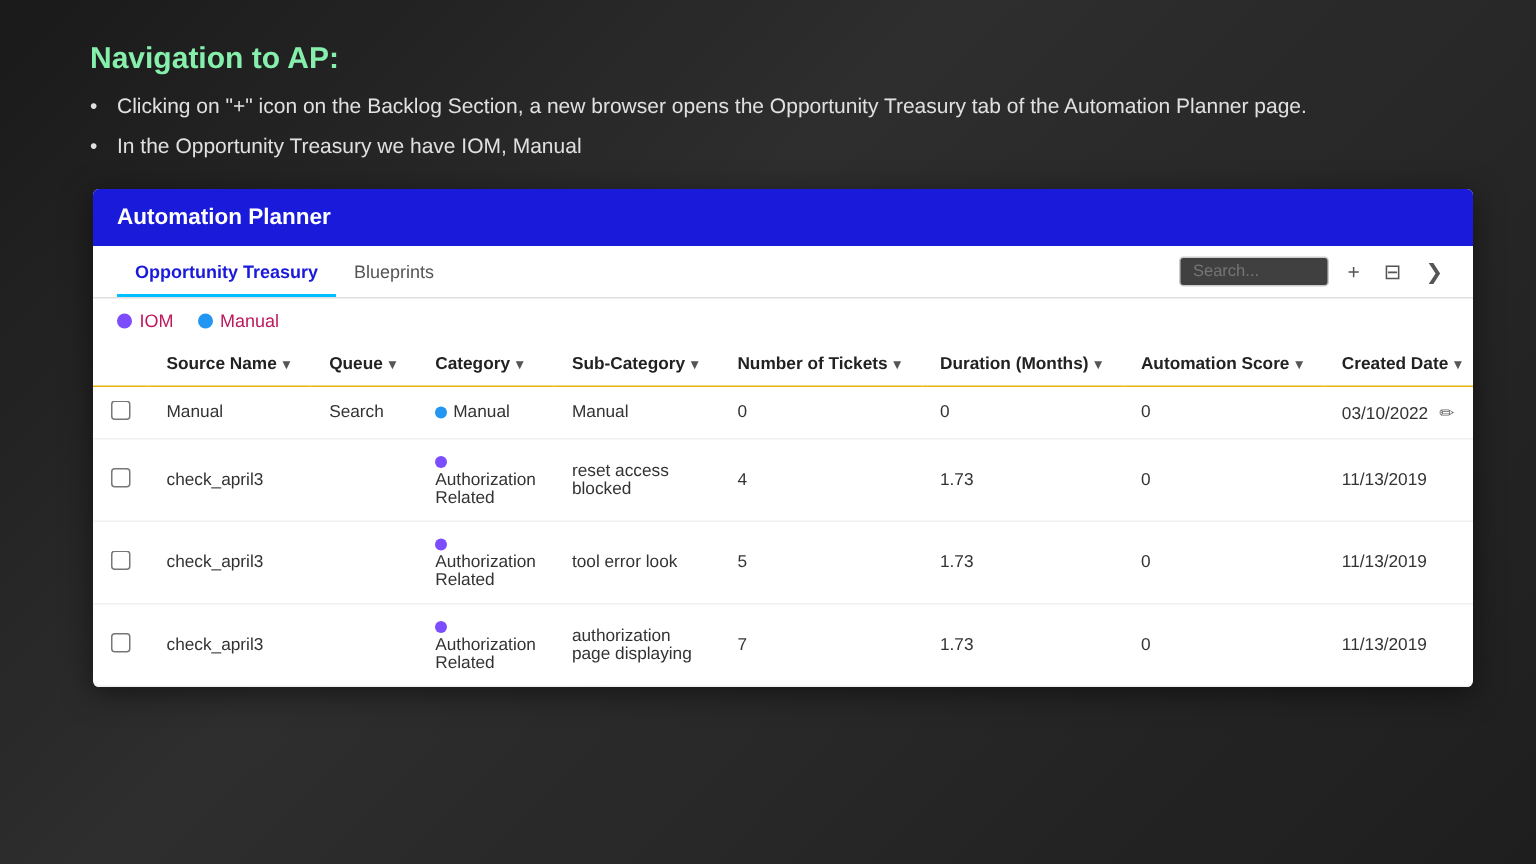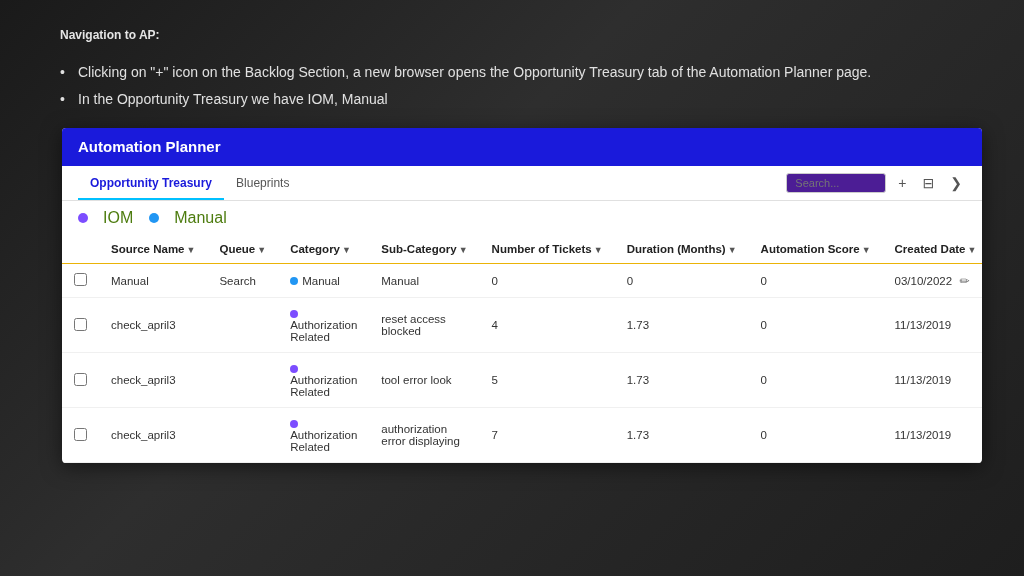--- a/index.html
+++ b/index.html
@@ -21,24 +21,24 @@
       z-index: 0;
     }
 
     .page-content {
       position: relative;
       z-index: 1;
       padding: 28px 40px 20px 60px;
     }
 
     .heading {
-      color: #e5e5e5;
-      font-size: 12px;
+      color: #86efac;
+      font-size: 20px;
       font-weight: bold;
-      margin-bottom: 20px;
+      margin-bottom: 9px;
     }
 
     .bullet-list {
       list-style: none;
       margin-bottom: 18px;
     }
 
     .bullet-list li {
       color: #e0e0e0;
       font-size: 14px;
@@ -115,44 +115,44 @@
       gap: 8px;
     }
 
     .search-box {
       border: 1px solid #ccc;
       border-radius: 3px;
       padding: 3px 8px;
       font-size: 11px;
       color: #999;
       width: 100px;
-      background: #4c1d95;
+      background: #404040;
     }
 
     .icon-btn {
       cursor: pointer;
       font-size: 14px;
       color: #555;
       padding: 2px 4px;
     }
 
     .legend-row {
       display: flex;
       align-items: center;
       gap: 16px;
       padding: 8px 16px;
       background: #fff;
     }
 
     .legend-item {
       display: flex;
       align-items: center;
-      gap: 15px;
-      font-size: 16px;
-      color: #4d7c0f;
+      gap: 5px;
+      font-size: 12px;
+      color: #be185d;
     }
 
     .legend-dot {
       width: 10px;
       height: 10px;
       border-radius: 50%;
     }
 
     .dot-iom { background: #7c4dff; }
     .dot-manual { background: #2196f3; }
@@ -318,21 +318,21 @@
             <td>5</td>
             <td>1.73</td>
             <td>0</td>
             <td>11/13/2019</td>
           </tr>
           <tr>
             <td class="checkbox-cell"><input type="checkbox" style=""></td>
             <td>check_april3</td>
             <td></td>
             <td><span class="category-dot dot-iom"></span>Authorization Related</td>
-            <td>authorization error displaying</td>
+            <td>authorization page displaying</td>
             <td>7</td>
             <td>1.73</td>
             <td>0</td>
             <td>11/13/2019</td>
           </tr>
         </tbody>
     </table>
 
   </div>
 </div>

